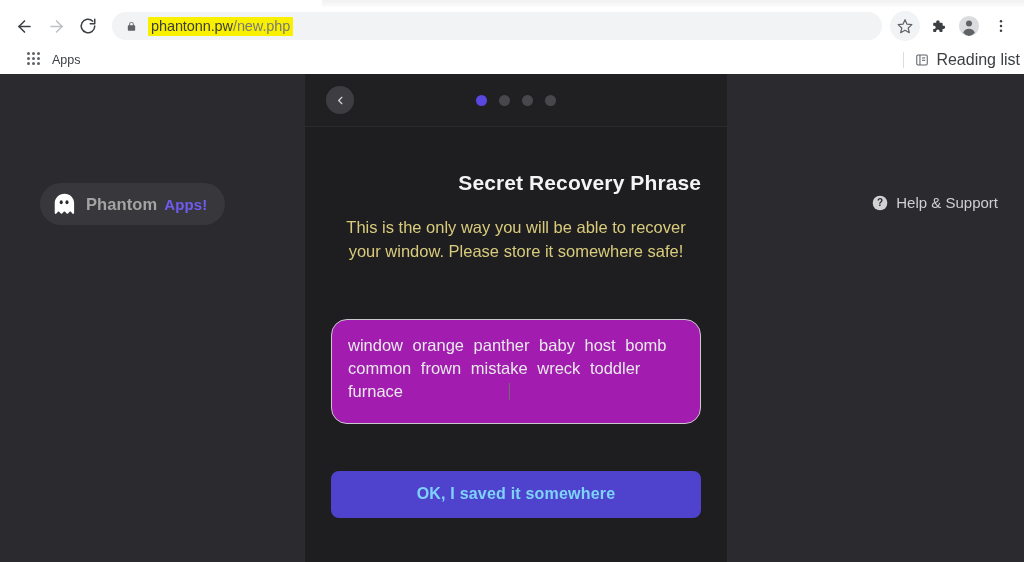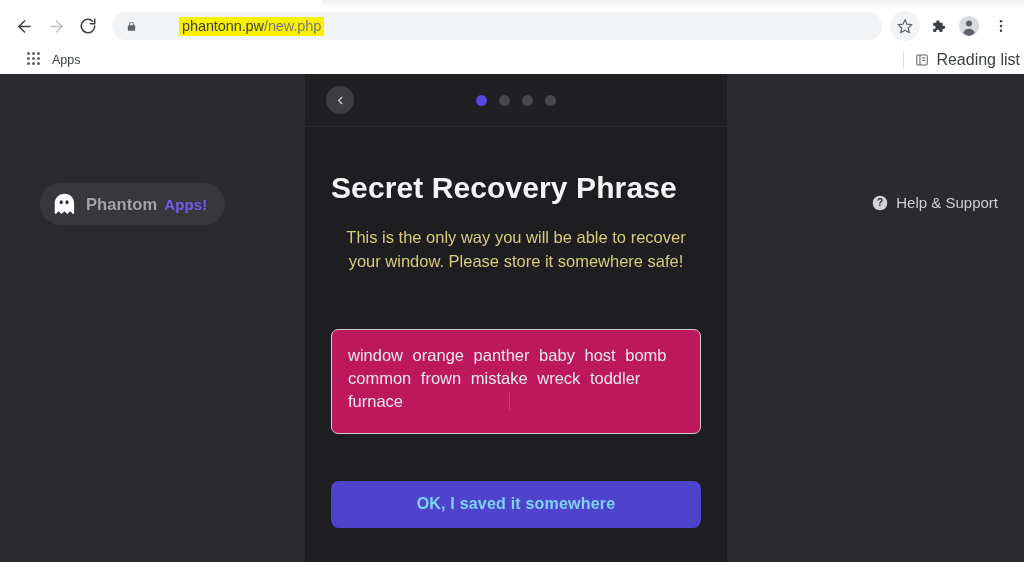--- a/index.html
+++ b/index.html
@@ -60,21 +60,20 @@
     height: 28px;
     background: #f1f3f4;
     border-radius: 14px;
     display: flex;
     align-items: center;
     margin: 0 6px 0 8px;
     padding: 0 12px;
     box-sizing: border-box;
     position: relative;
     overflow: hidden;
-    gap: 31px;
   }
   .lock-icon {
     width: 14px;
     height: 14px;
     margin-right: 10px;
     flex: none;
     display: flex;
     align-items: center;
     justify-content: center;
   }
@@ -284,38 +283,38 @@
   }
   .dot.active { background: #5a46e0; }
 
   .modal-body {
     padding: 0 26px;
     box-sizing: border-box;
   }
   .title {
     margin: 0;
     padding-top: 44px;
-    text-align: left;
-    font-size: 30px;
+    text-align: right;
+    font-size: 21px;
     font-weight: bold;
     color: #f4f4f6;
     letter-spacing: 0.1px;
   }
   .warning {
     margin: 20px 0 0 0;
     text-align: center;
     font-size: 16.5px;
     line-height: 1.46;
     color: #d9cb7c;
   }
   .seedbox {
     margin-top: 56px;
     border: 1.5px solid #c9c9cc;
-    border-radius: 7px;
-    background: #be185d;
+    border-radius: 16px;
+    background: #a21caf;
     padding: 14px 28px 20px 16px;
     box-sizing: border-box;
     min-height: 92px;
     position: relative;
   }
   .seed-words {
     font-size: 16.5px;
     line-height: 1.39;
     color: #e9e9ec;
     word-spacing: 5px;

